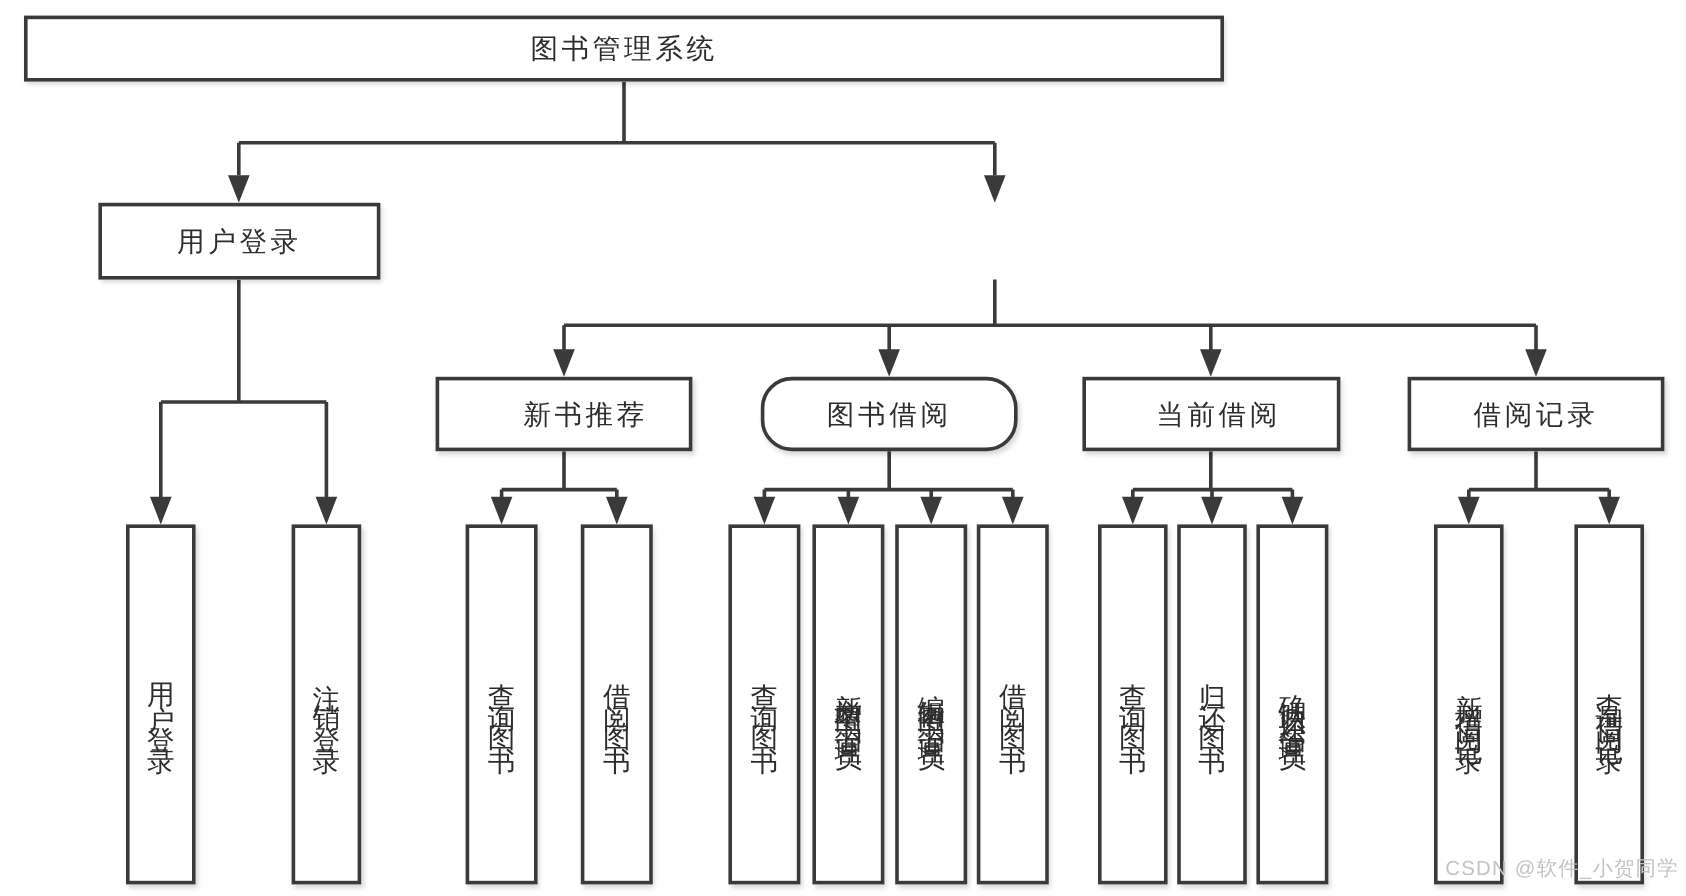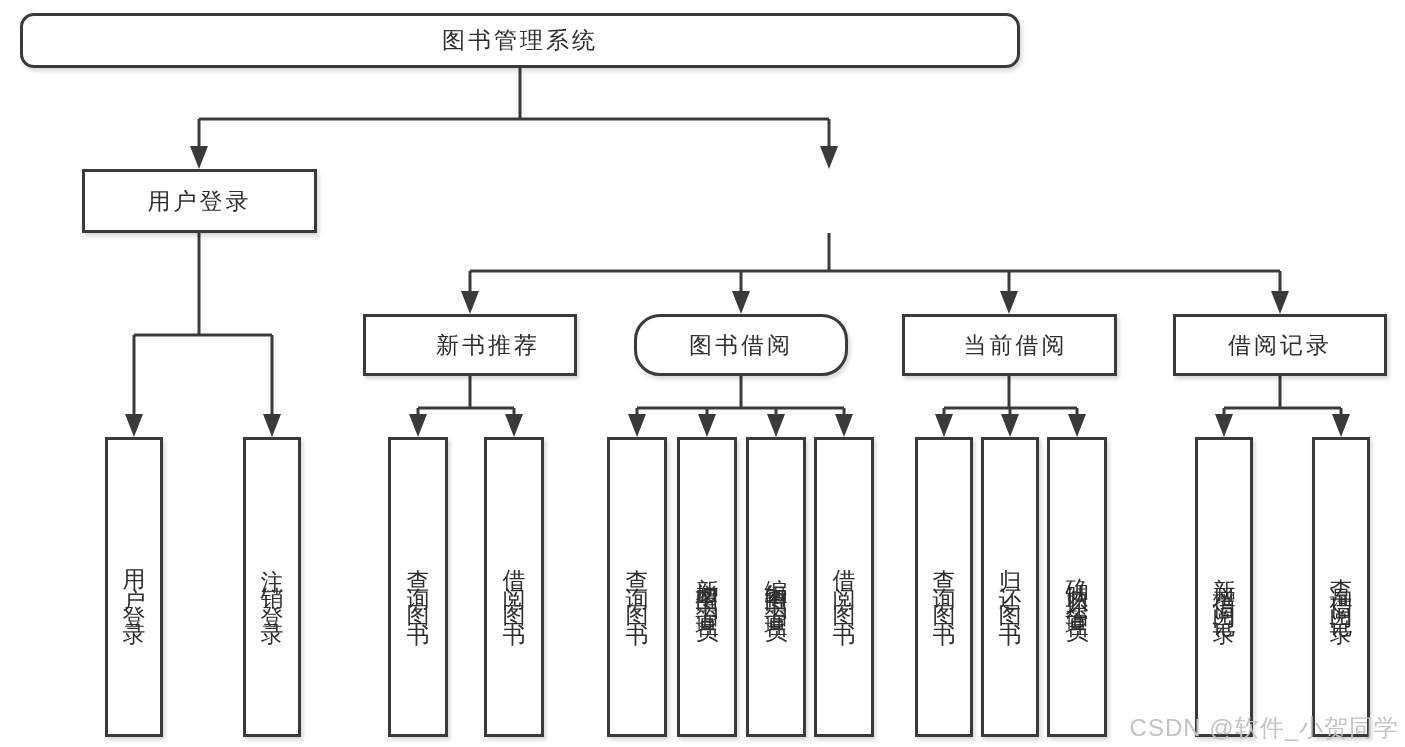--- a/index.html
+++ b/index.html
@@ -14,34 +14,34 @@
   #wires .ln{fill:none; stroke:var(--line); stroke-width:3;}
   #wires .tri{fill:var(--line); stroke:none;}
   .box{
     position:absolute; box-sizing:border-box; background:var(--boxfill);
     border:3px solid var(--border); box-shadow:2px 3px 4px rgba(0,0,0,.16);
     display:flex; align-items:center; justify-content:center;
   }
   .hbox span{
     font-size:23px; font-weight:500; letter-spacing:3px; white-space:nowrap; line-height:1;
   }
-  .root{left:20px; top:13px; width:1000px; height:55px;border-radius:14px;}
+  .root{left:20px; top:13px; width:1000px; height:55px;}
   .lvl2{top:169px; width:235px; height:64px;}
   .lvl3{top:314px; height:62px;}
   .vbox{top:437px; height:300px;}
   .vbox span{
     writing-mode:vertical-rl; text-orientation:mixed; line-height:1;
     font-size:23px; font-weight:500; white-space:nowrap;
   }
   .sp-wide span{letter-spacing:18px;}
   .sp-mid span{letter-spacing:9px;}
   .sp-tight span{letter-spacing:6px;}
   #watermark{
     position:absolute; top:712px; right:6px; z-index:5;
-    font-size:24px; color:var(--watermark); letter-spacing:1px; white-space:nowrap;
+    font-size:17px; color:var(--watermark); letter-spacing:1px; white-space:nowrap;
   }
 </style>
 </head>
 <body>
 
 <div id="stage">
 
   <svg id="wires" width="1405" height="747" viewBox="0 0 1405 747" aria-hidden="true">
 
     <path class="ln" d="M520,68 V119 M199,119 H829 M199,119 V146 M829,119 V146"></path>

